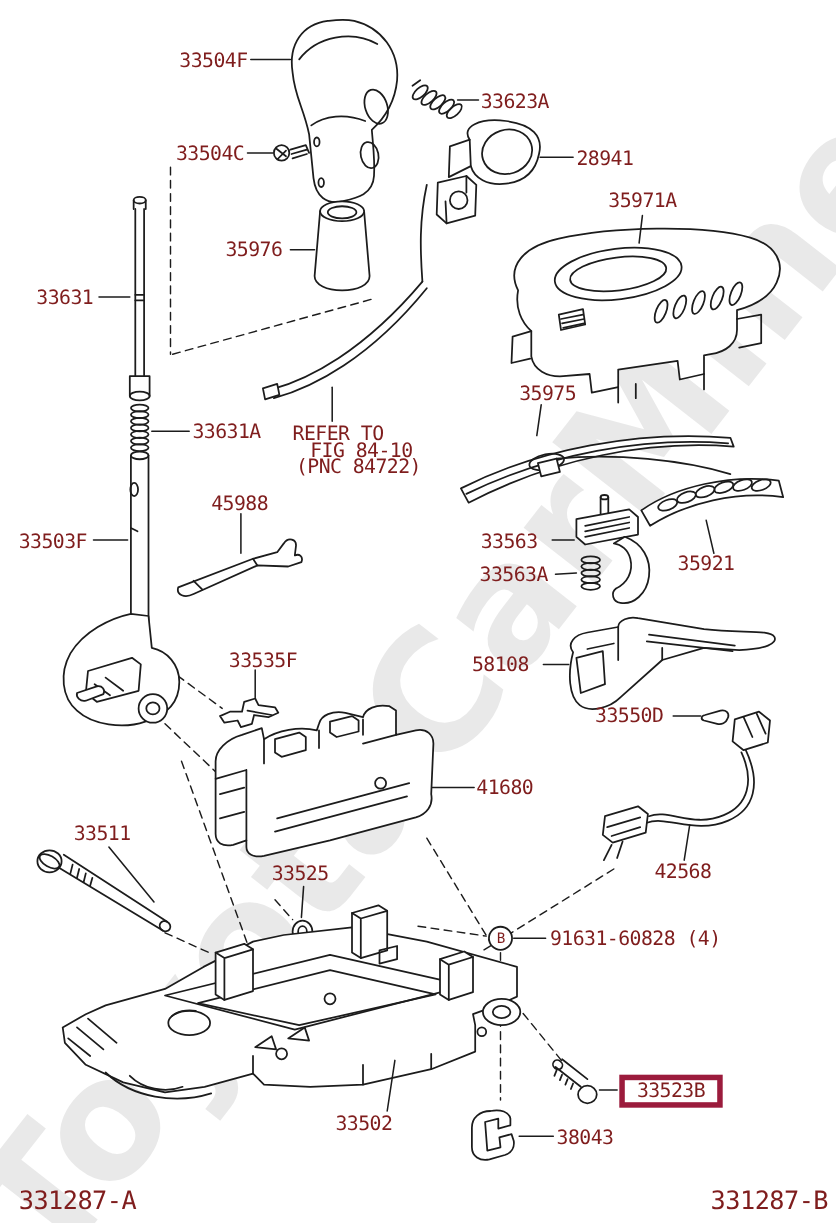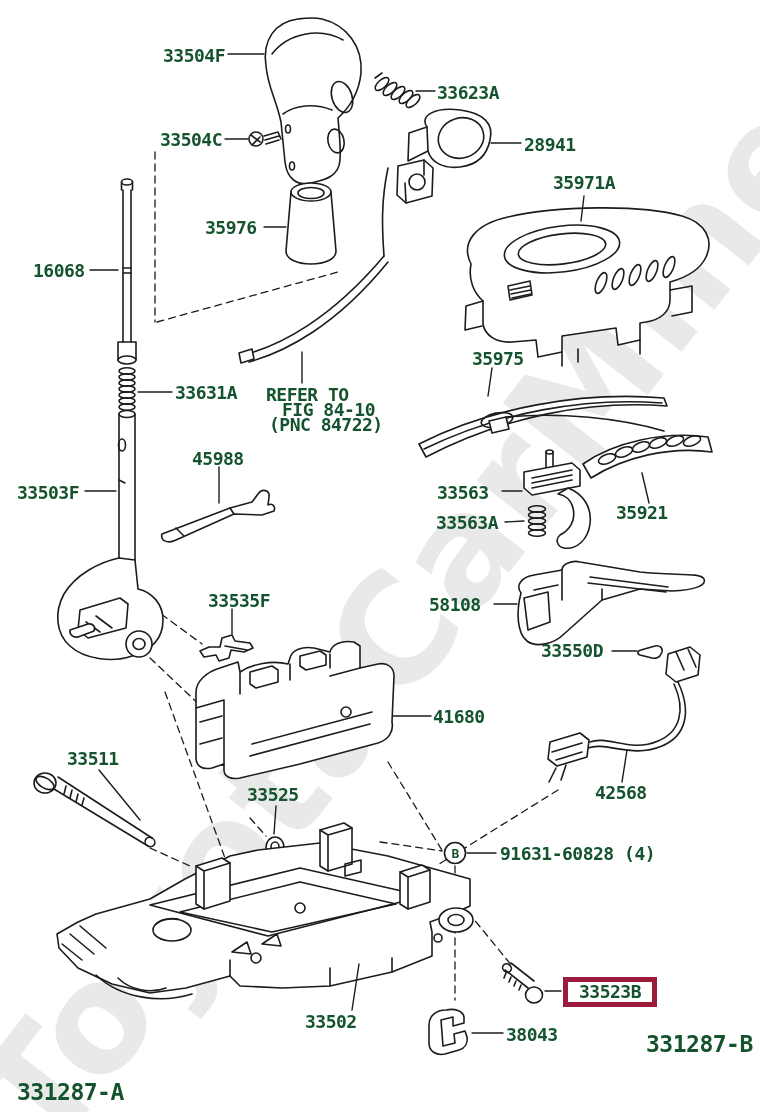--- a/index.html
+++ b/index.html
@@ -8,22 +8,22 @@
   .watermark{position:absolute;left:-60px;top:1075px;transform:rotate(-52deg);
              transform-origin:left top;font-family:"DejaVu Sans",sans-serif;
              font-weight:bold;font-size:150px;color:rgba(40,40,40,0.10);
              white-space:nowrap;letter-spacing:2px;z-index:0;}
   svg.draw{position:absolute;left:0;top:0;z-index:1;}
   svg.draw path,svg.draw ellipse,svg.draw circle,svg.draw line{
       stroke:#1c1c1c;stroke-width:1.6;fill:none;stroke-linecap:round;stroke-linejoin:round;}
   svg.draw .wf{fill:#ffffff;}
   svg.draw g.dash path{stroke-dasharray:7 5;stroke-width:1.3;}
   svg.draw g.ld path{stroke-width:1.4;}
-  .lbl{position:absolute;font-family:"DejaVu Sans Mono",monospace;font-weight:bold;
-       font-size:18px;letter-spacing:-0.5px;color:#14532d;white-space:nowrap;z-index:2;}
+  .lbl{position:absolute;font-family:"DejaVu Sans Mono",monospace;font-weight:normal;
+       font-size:18px;letter-spacing:-0.5px;color:#7f1d1d;white-space:nowrap;z-index:2;}
   .lbl.small{font-size:13px;letter-spacing:0;}
   .hibox{position:absolute;left:563px;top:977px;width:84px;height:20px;
          border:5px solid #0ea5e9;background:#fff;text-align:center;
          line-height:20px;z-index:2;}
   .ref{font-size:23px;}
 </style>
 </head>
 <body>
 
 <div id="page">
@@ -333,21 +333,21 @@
       <path d="M472,1033 H503"></path>
     </g>
   </svg>
 
   <div class="lbl" style="left:163px;top:45px">33504F</div>
   <div class="lbl" style="left:437px;top:82px">33623A</div>
   <div class="lbl" style="left:160px;top:129px">33504C</div>
   <div class="lbl" style="left:524px;top:134px">28941</div>
   <div class="lbl" style="left:553px;top:172px">35971A</div>
   <div class="lbl" style="left:205px;top:217px">35976</div>
-  <div class="lbl" style="left:33px;top:260px">16068</div>
+  <div class="lbl" style="left:33px;top:260px">33631</div>
   <div class="lbl" style="left:175px;top:382px">33631A</div>
 
   <div class="lbl" style="left:266px;top:384px">REFER TO</div>
   <div class="lbl" style="left:282px;top:399px">FIG 84-10</div>
   <div class="lbl" style="left:269px;top:414px">(PNC 84722)</div>
 
   <div class="lbl" style="left:472px;top:348px">35975</div>
   <div class="lbl" style="left:192px;top:448px">45988</div>
   <div class="lbl" style="left:17px;top:482px">33503F</div>
   <div class="lbl" style="left:437px;top:482px">33563</div>
@@ -365,15 +365,15 @@
   <div class="lbl" style="left:500px;top:843px">91631-60828 (4)</div>
 
   <div class="hibox" style="border-color: rgb(155, 27, 60);">
     <span class="lbl" style="position:static">33523B</span>
   </div>
 
   <div class="lbl" style="left:305px;top:1011px">33502</div>
   <div class="lbl" style="left:506px;top:1024px">38043</div>
 
   <div class="lbl ref" style="left:17px;top:1079px">331287-A</div>
-  <div class="lbl ref" style="left:646px;top:1031px">331287-B</div>
+  <div class="lbl ref" style="left:646px;top:1079px">331287-B</div>
 
 </div>
 
 </body></html>

